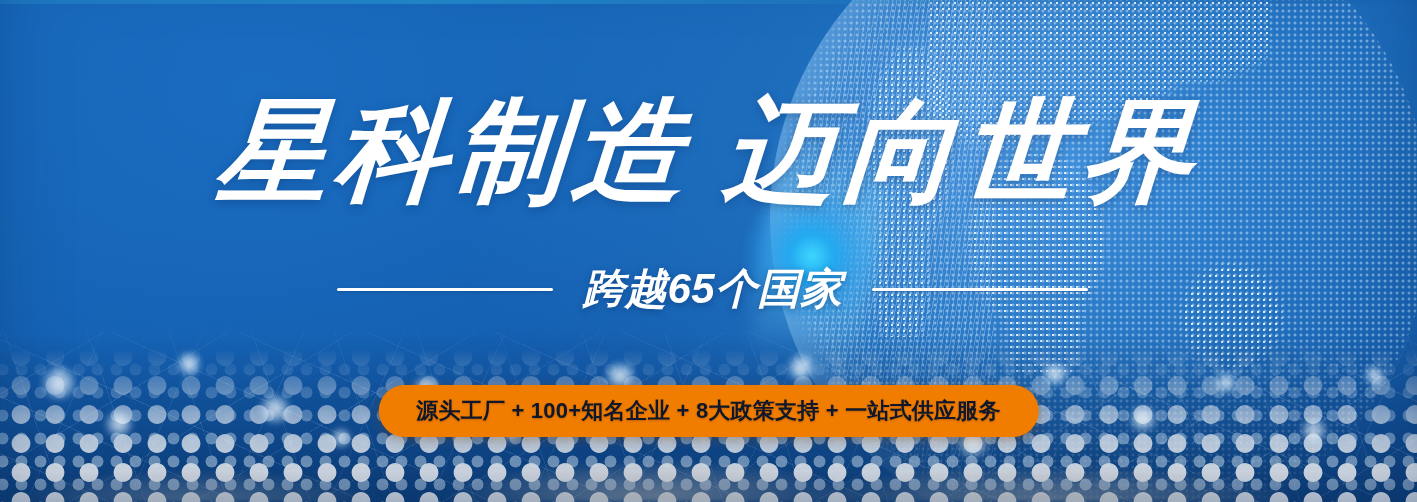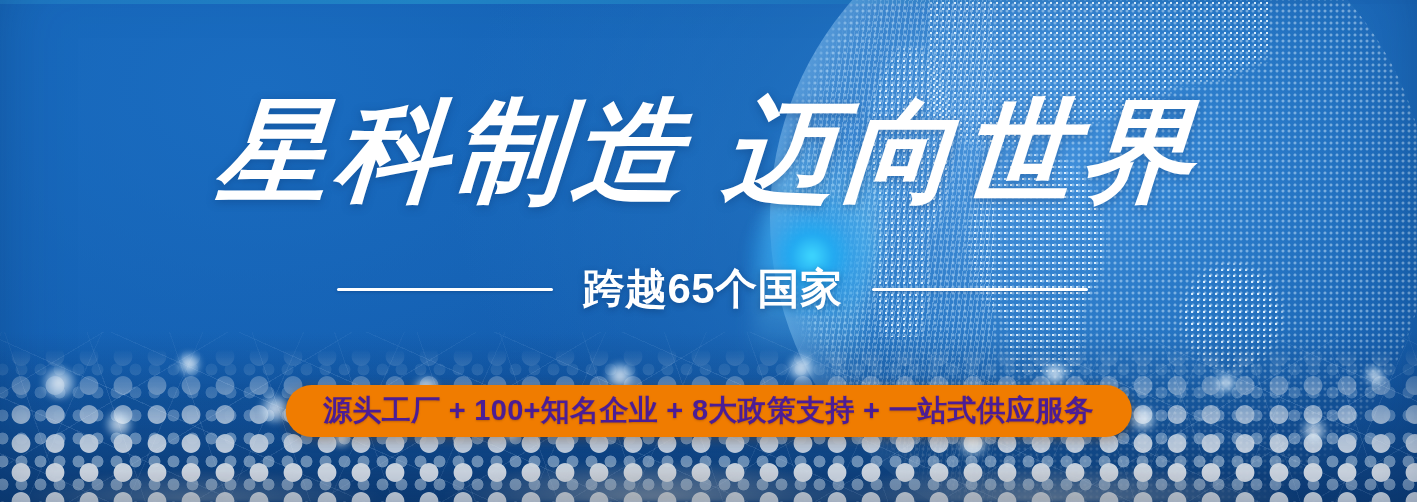--- a/index.html
+++ b/index.html
@@ -191,20 +191,21 @@
   .headline .gap{display:inline-block;width:34px;}
 
   .subrow{
     position:absolute;
     left:8px;right:0;
     top:268px;
     display:flex;
     align-items:center;
     justify-content:center;
     gap:30px;
+    font-style:italic;
   }
   .rule{
     display:block;
     width:216px;height:3px;
     background:#ffffff;
     border-radius:2px;
     box-shadow:0 1px 3px rgba(6,44,96,.35);
   }
   .subtitle{
     color:#ffffff;
@@ -221,22 +222,22 @@
     left:50%;
     transform:translateX(-50%);
     top:385px;
     height:52px;
     display:flex;
     align-items:center;
     justify-content:center;
     padding:0 38px;
     border-radius:26px;
     background:#f07c00;
-    color:#4c1d95;
-    font-size:29px;
+    color:#0f172a;
+    font-size:22px;
     font-weight:700;
     letter-spacing:.01em;
     white-space:nowrap;
     box-shadow:0 3px 12px rgba(120,56,0,.35);
     text-shadow:0 1px 2px rgba(140,66,0,.45);
   }
 </style>
 </head>
 <body>
 

